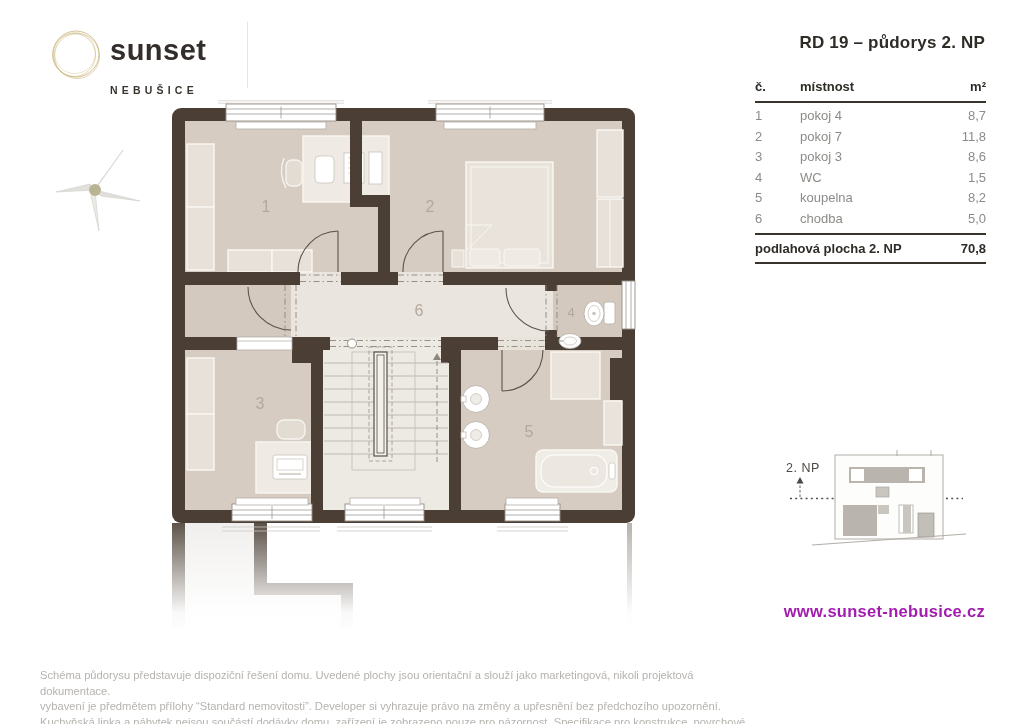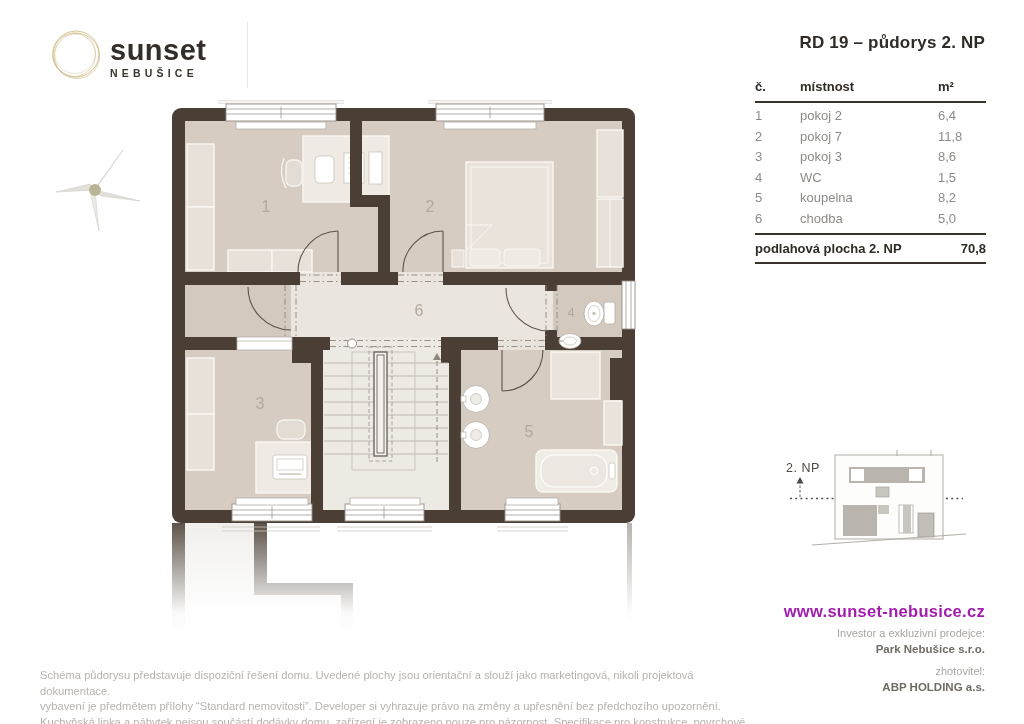--- a/index.html
+++ b/index.html
@@ -2,29 +2,29 @@
 <html><head>
 <meta charset="utf-8">
 <style>
   html,body{margin:0;padding:0;background:#fff;}
   .page{position:relative;width:1024px;height:724px;background:#fff;overflow:hidden;
         font-family:"Liberation Sans",sans-serif;color:#332e2b;}
   .abs{position:absolute;}
   
   .logo-text{position:absolute;left:110px;top:36px;}
   .logo-name{font-size:29px;font-weight:700;letter-spacing:.5px;line-height:28px;color:#332e2b;}
-  .logo-sub{font-size:10.5px;letter-spacing:4.2px;font-weight:600;color:#3a352f;margin-top:3px;}
+  .logo-sub{font-size:10.5px;letter-spacing:4.2px;font-weight:600;color:#3a352f;margin-top:20px;}
   .logo-divider{position:absolute;left:247px;top:22px;width:1px;height:66px;background:#e8e6e2;}
   
   .doc-title{position:absolute;right:39px;top:33px;font-size:17px;font-weight:700;color:#2f2b27;letter-spacing:.2px;}
   
   .room-table{position:absolute;left:755px;top:79px;width:231px;font-size:13px;}
   .trow{display:grid;grid-template-columns:45px 1fr 48px;align-items:baseline;}
   .trow .num{text-align:left;}
-  .trow .area{}
+  .trow .area{text-align:right;}
   .thead{font-weight:700;color:#2f2b27;padding-bottom:7px;border-bottom:2px solid #39332d;}
   .tbody .trow{color:#8d8b88;line-height:20.5px;}
   .tbody{padding:3px 0 4px 0;}
   .tfoot{display:flex;justify-content:space-between;font-weight:700;color:#2f2b27;
          border-top:2px solid #39332d;border-bottom:2px solid #39332d;padding:6px 0;}
   
   .website{position:absolute;right:39px;top:602px;font-size:16.5px;font-weight:700;color:#a21caf;letter-spacing:.3px;}
   .credits{position:absolute;right:39px;top:626px;text-align:right;}
   .credit-label{font-size:11px;color:#a9a6a2;line-height:15px;}
   .credit-name{font-size:11.5px;font-weight:700;color:#6f6b66;line-height:16px;}
@@ -334,22 +334,22 @@
 
   <div class="room-table">
     <div class="trow thead">
       <div class="num">č.</div>
       <div>místnost</div>
       <div class="area">m²</div>
     </div>
     <div class="tbody">
       <div class="trow">
         <div class="num">1</div>
-        <div>pokoj 2</div>
-        <div class="area">6,4</div>
+        <div>pokoj 4</div>
+        <div class="area">8,7</div>
       </div>
       <div class="trow">
         <div class="num">2</div>
         <div>pokoj 7</div>
         <div class="area">11,8</div>
       </div>
       <div class="trow">
         <div class="num">3</div>
         <div>pokoj 3</div>
         <div class="area">8,6</div>
@@ -370,27 +370,20 @@
         <div class="area">5,0</div>
       </div>
     </div>
     <div class="tfoot">
       <div>podlahová plocha 2. NP</div>
       <div>70,8</div>
     </div>
   </div>
 
   <div class="website">www.sunset-nebusice.cz</div>
-  <div class="credits">
-    <div class="credit-label">Investor a exkluzivní prodejce:</div>
-    <div class="credit-name">Park Nebušice s.r.o.</div>
-    <div class="credit-gap"></div>
-    <div class="credit-label">zhotovitel:</div>
-    <div class="credit-name">ABP HOLDING a.s.</div>
-  </div>
 
   <div class="disclaimer">
     <div>Schéma půdorysu představuje dispoziční řešení domu. Uvedené plochy jsou orientační a slouží jako marketingová, nikoli projektová dokumentace.</div>
     <div>vybavení je předmětem přílohy “Standard nemovitosti”. Developer si vyhrazuje právo na změny a upřesnění bez předchozího upozornění.</div>
     <div>Kuchyňská linka a nábytek nejsou součástí dodávky domu, zařízení je zobrazeno pouze pro názornost. Specifikace pro konstrukce, povrchové úpravy a rozsah</div>
   </div>
 
 </div>
 
 </body></html>

